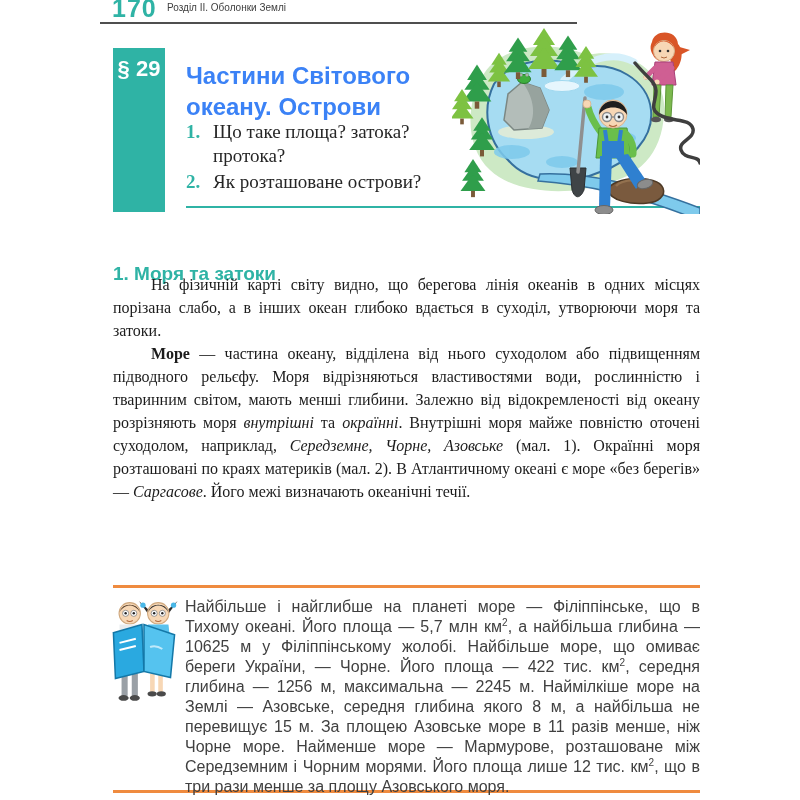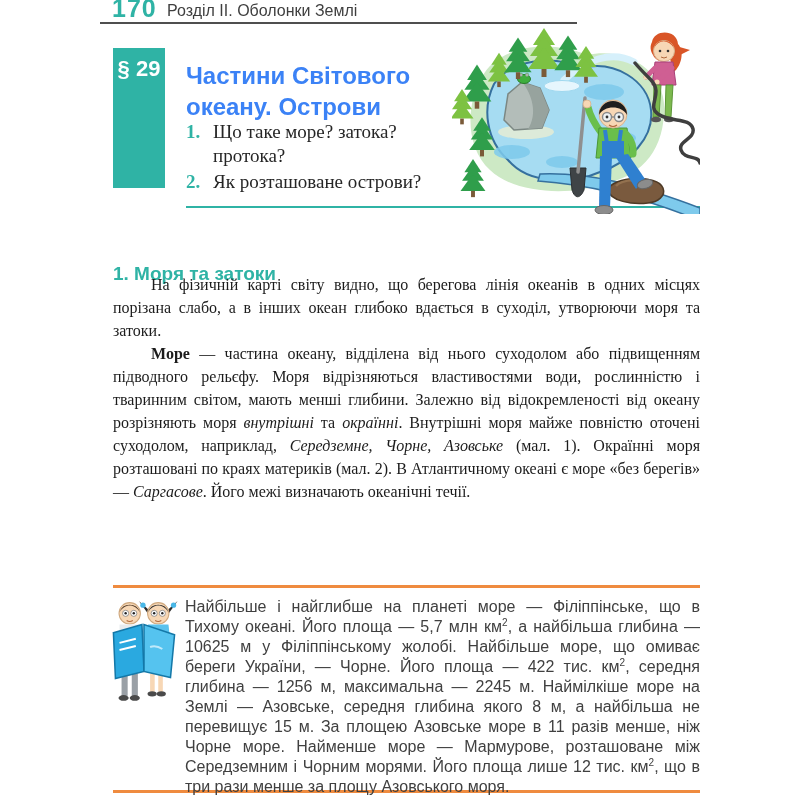--- a/index.html
+++ b/index.html
@@ -2,25 +2,25 @@
 <html><head>
 <meta charset="utf-8">
 <style>
   html,body{margin:0;padding:0;background:#ffffff;}
   .page{position:relative;width:800px;height:800px;background:#fff;overflow:hidden;
         font-family:"Liberation Sans",sans-serif;color:#1f1f1f;}
 
   
   .page-number{position:absolute;left:112px;top:-6px;font-size:25px;font-weight:bold;
                color:#2fb3a5;letter-spacing:1px;}
-  .chapter-title{position:absolute;left:167px;top:2px;font-size:16px;color:#3f3f3f;}
+  .chapter-title{position:absolute;left:167px;top:2px;font-size:10px;color:#3f3f3f;}
   .header-rule{position:absolute;left:100px;top:22px;width:477px;height:2px;background:#4f4f4f;}
 
   
-  .para-badge{position:absolute;left:113px;top:48px;width:52px;height:140px;background:#2fb3a5;
+  .para-badge{position:absolute;left:113px;top:48px;width:52px;height:164px;background:#2fb3a5;
               text-align:center;}
   .para-badge span{display:inline-block;margin-top:8px;color:#fff;font-size:22px;font-weight:bold;}
   .lesson-title{position:absolute;left:186px;top:44px;width:255px;color:#3b82f6;
                 font-size:24px;line-height:31px;font-weight:bold;}
   .questions{position:absolute;left:186px;top:120px;width:260px;
              font-family:"Liberation Serif",serif;font-size:19px;line-height:24px;color:#262626;}
   .question{position:relative;padding-left:27px;margin-bottom:2px;}
   .q-num{position:absolute;left:0;top:0;color:#2fb3a5;font-weight:bold;}
   .section-rule{position:absolute;left:186px;top:206px;width:514px;height:2px;background:#2fb3a5;}
   .scene{position:absolute;left:452px;top:22px;width:248px;height:192px;}
@@ -53,21 +53,21 @@
   <div class="header-rule"></div>
 
   <div class="para-badge">
     <span>§ 29</span>
   </div>
   <h1 class="lesson-title">Частини Світового океану. Острови</h1>
 
   <div class="questions">
     <div class="question">
       <span class="q-num">1.</span>
-      <span>Що таке море? затока? протока?</span>
+      <span>Що таке площа? затока? протока?</span>
     </div>
     <div class="question">
       <span class="q-num">2.</span>
       <span>Як розташоване острови?</span>
     </div>
   </div>
   <div class="section-rule"></div>
 
   <svg class="scene" viewBox="0 0 248 192">
     <defs>

